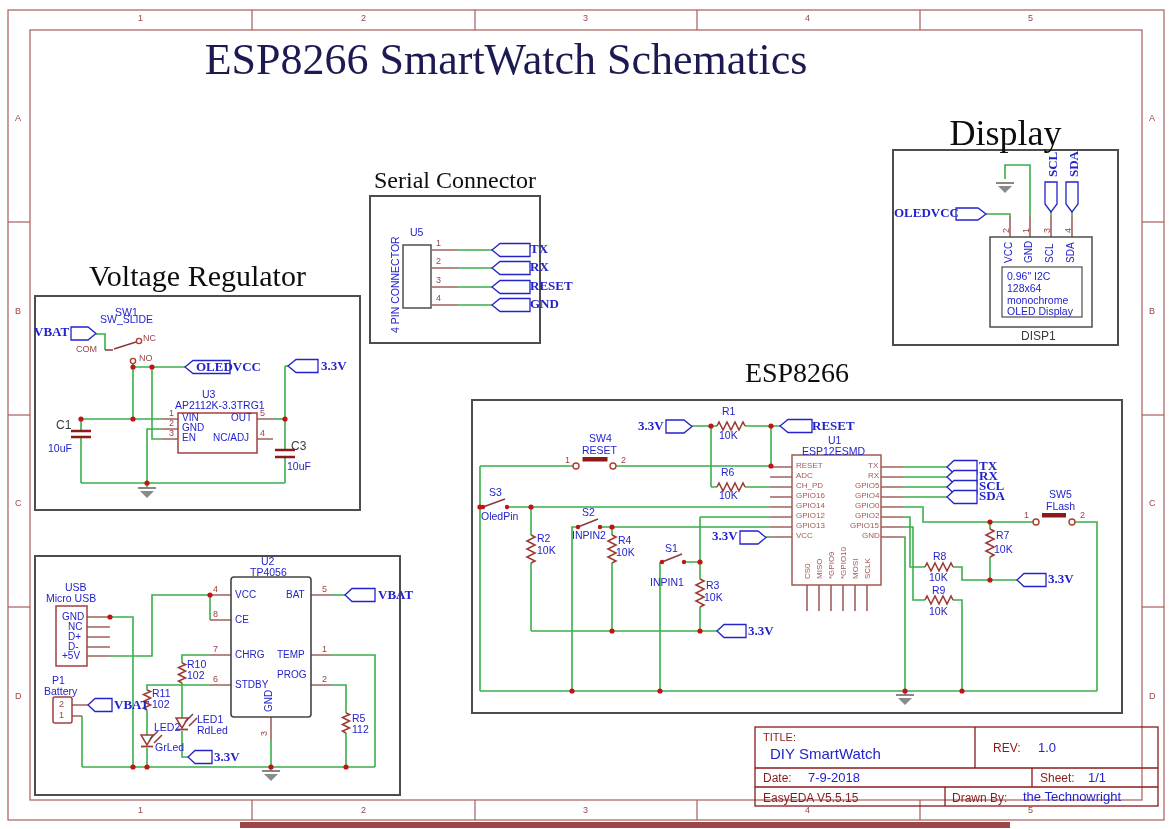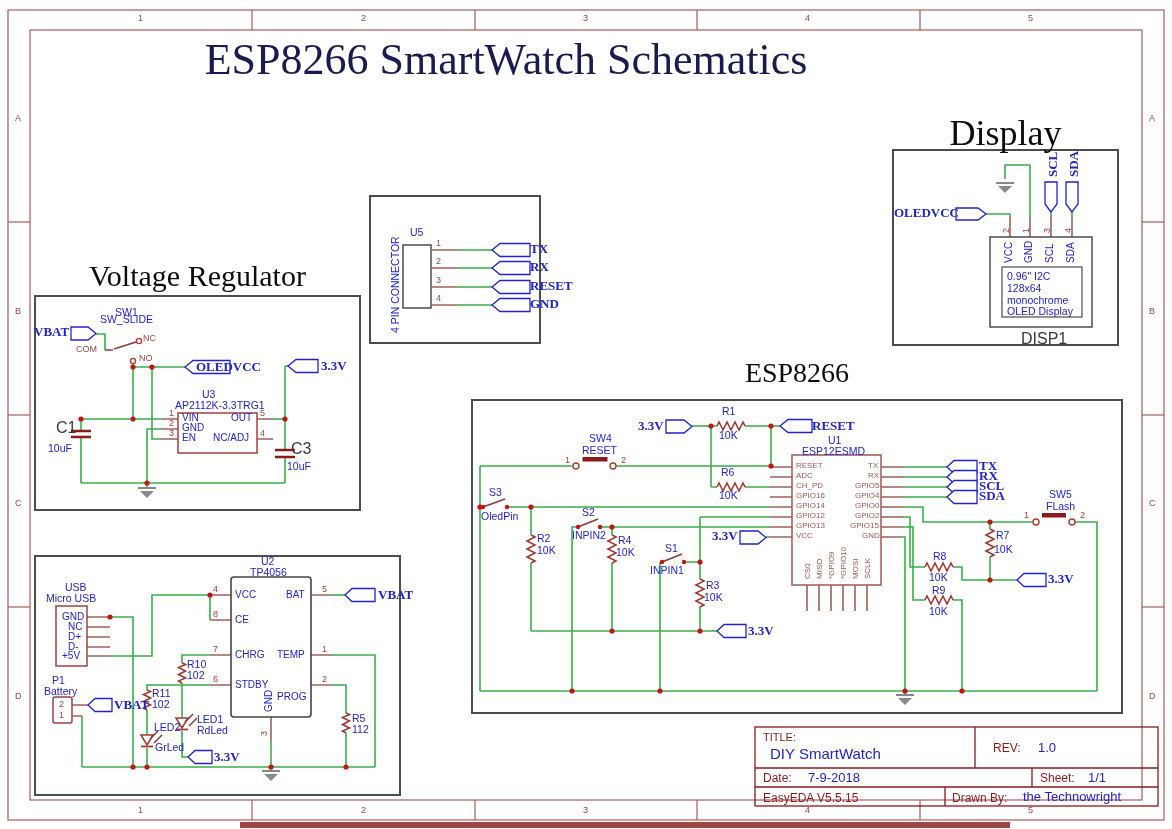--- a/index.html
+++ b/index.html
@@ -9,21 +9,21 @@
   .txt{position:absolute;z-index:2;}
   .main-title{font-family:"Liberation Serif",serif;font-size:44px;color:#1b1b52;
               text-align:center;white-space:nowrap;}
   .heading{font-family:"Liberation Serif",serif;color:#0d0d0d;text-align:center;white-space:nowrap;}
   .lb{position:absolute;z-index:3;font-family:"Liberation Sans",sans-serif;white-space:pre-line;line-height:1.12;}
   .lb.b{font-size:10.5px;color:#2323cc;}
   .lb.B{font-family:"Liberation Serif",serif;font-weight:bold;font-size:13px;color:#2323cc;}
   .lb.r{font-size:9px;color:#9c4444;}
   .lb.p{font-size:8px;color:#a05a52;}
   .lb.n{font-size:10px;color:#2323cc;}
-  .lb.k{font-size:16px;color:#3a3a3a;}
+  .lb.k{font-size:12px;color:#3a3a3a;}
   .lb.rot{transform:rotate(-90deg);transform-origin:0 0;}
   .ruler{position:absolute;z-index:2;font-size:9px;color:#9c4444;}
   .tb{position:absolute;z-index:3;white-space:nowrap;}
   .tb.lab{font-size:11px;color:#8b1a1a;}
   .tb.val{font-size:13px;color:#2323cc;}
   .tb.big{font-size:15px;color:#2323cc;}
   .bottom-bar{position:absolute;left:240px;top:822px;width:770px;height:6px;background:#9c4646;z-index:4;}
   
   .frameln{stroke:#a85c5c;stroke-width:1.2;fill:none;}
   .secbox{stroke:#4d4d4d;stroke-width:2;fill:none;}
@@ -256,20 +256,21 @@
     <line x1="755" y1="768" x2="1158" y2="768" class="tbl"></line>
     <line x1="755" y1="787" x2="1158" y2="787" class="tbl"></line>
     <line x1="975" y1="727" x2="975" y2="768" class="tbl"></line>
     <line x1="1032" y1="768" x2="1032" y2="787" class="tbl"></line>
     <line x1="945" y1="787" x2="945" y2="806" class="tbl"></line>
   </g>
 </svg>
 
 <div class="txt main-title" style="left:0;top:34px;width:1012px;">ESP8266 SmartWatch Schematics</div>
 <div class="txt heading" style="left:893px;top:112px;width:225px;font-size:36px;">Display</div>
+<div class="txt heading" style="left:370px;top:167px;width:170px;font-size:24px;">Serial Connector</div>
 <div class="txt heading" style="left:35px;top:259px;width:325px;font-size:30px;">Voltage Regulator</div>
 <div class="txt heading" style="left:472px;top:357px;width:650px;font-size:28px;">ESP8266</div>
 
 <span class="ruler" style="left:138px;top:13px;">1</span>
 <span class="ruler" style="left:361px;top:13px;">2</span>
 <span class="ruler" style="left:583px;top:13px;">3</span>
 <span class="ruler" style="left:805px;top:13px;">4</span>
 <span class="ruler" style="left:1028px;top:13px;">5</span>
 <span class="ruler" style="left:138px;top:805px;">1</span>
 <span class="ruler" style="left:361px;top:805px;">2</span>
@@ -388,21 +389,21 @@
       <span class="lb B" style="left: 979px; top: 489px;">SDA</span>
       <span class="lb b" style="left: 489px; top: 487px;">S3</span>
       <span class="lb b" style="left: 481px; top: 511px;">OledPin</span>
       <span class="lb b" style="left: 537px; top: 533px;">R2</span>
       <span class="lb b" style="left: 537px; top: 545px;">10K</span>
       <span class="lb b" style="left: 582px; top: 507px;">S2</span>
       <span class="lb b" style="left: 572px; top: 530px;">INPIN2</span>
       <span class="lb b" style="left: 618px; top: 535px;">R4</span>
       <span class="lb b" style="left: 616px; top: 547px;">10K</span>
       <span class="lb b" style="left: 665px; top: 543px;">S1</span>
-      <span class="lb b" style="left: 650px; top: 565px; text-align: center;">INPIN1</span>
+      <span class="lb b" style="left: 650px; top: 577px; text-align: center;">INPIN1</span>
       <span class="lb b" style="left: 706px; top: 580px;">R3</span>
       <span class="lb b" style="left: 704px; top: 592px;">10K</span>
       <span class="lb B" style="left: 712px; top: 529px;">3.3V</span>
       <span class="lb B" style="left: 748px; top: 624px;">3.3V</span>
       <span class="lb b" style="left: 1049px; top: 489px;">SW5</span>
       <span class="lb b" style="left: 1046px; top: 501px;">FLash</span>
       <span class="lb r" style="left: 1024px; top: 510px;">1</span>
       <span class="lb r" style="left: 1080px; top: 510px;">2</span>
       <span class="lb b" style="left: 996px; top: 530px;">R7</span>
       <span class="lb b" style="left: 994px; top: 544px;">10K</span>
@@ -432,21 +433,21 @@
       <span class="lb r" style="left: 322px; top: 584px;">5</span>
       <span class="lb r" style="left: 322px; top: 644px;">1</span>
       <span class="lb r" style="left: 322px; top: 674px;">2</span>
       <span class="lb r rot" style="left: 259px; top: 736px;">3</span>
       <span class="lb n" style="left: 235px; top: 589px;">VCC</span>
       <span class="lb n" style="left: 235px; top: 614px;">CE</span>
       <span class="lb n" style="left: 235px; top: 649px;">CHRG</span>
       <span class="lb n" style="left: 235px; top: 679px;">STDBY</span>
       <span class="lb n" style="left: 286px; top: 589px;">BAT</span>
       <span class="lb n" style="left: 277px; top: 649px;">TEMP</span>
-      <span class="lb n" style="left: 277px; top: 691px;">PROG</span>
+      <span class="lb n" style="left: 277px; top: 669px;">PROG</span>
       <span class="lb n rot" style="left: 263px; top: 712px;">GND</span>
       <span class="lb B" style="left: 378px; top: 588px;">VBAT</span>
       <span class="lb b" style="left: 187px; top: 659px;">R10</span>
       <span class="lb b" style="left: 187px; top: 670px;">102</span>
       <span class="lb b" style="left: 152px; top: 688px;">R11</span>
       <span class="lb b" style="left: 152px; top: 699px;">102</span>
       <span class="lb b" style="left: 197px; top: 714px;">LED1</span>
       <span class="lb b" style="left: 197px; top: 725px;">RdLed</span>
       <span class="lb b" style="left: 154px; top: 722px;">LED2</span>
       <span class="lb b" style="left: 155px; top: 742px;">GrLed</span>

